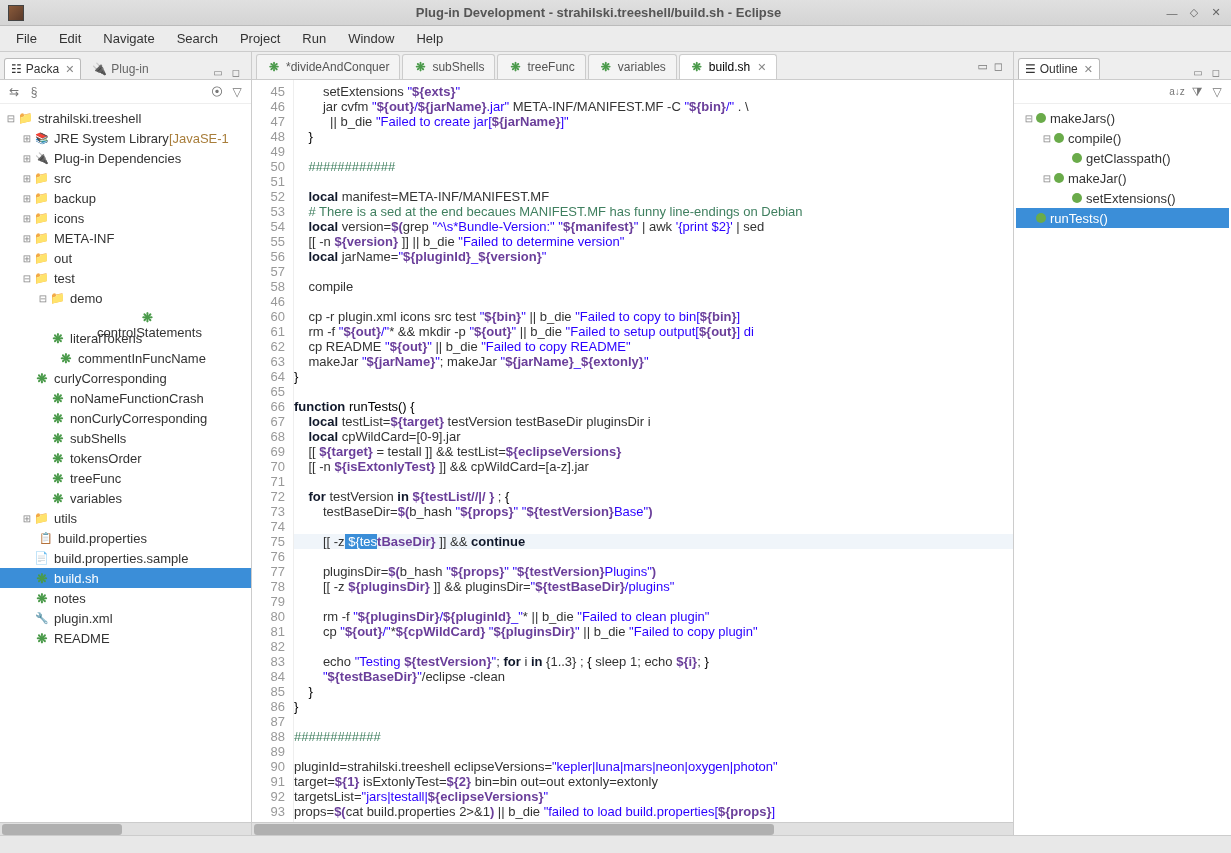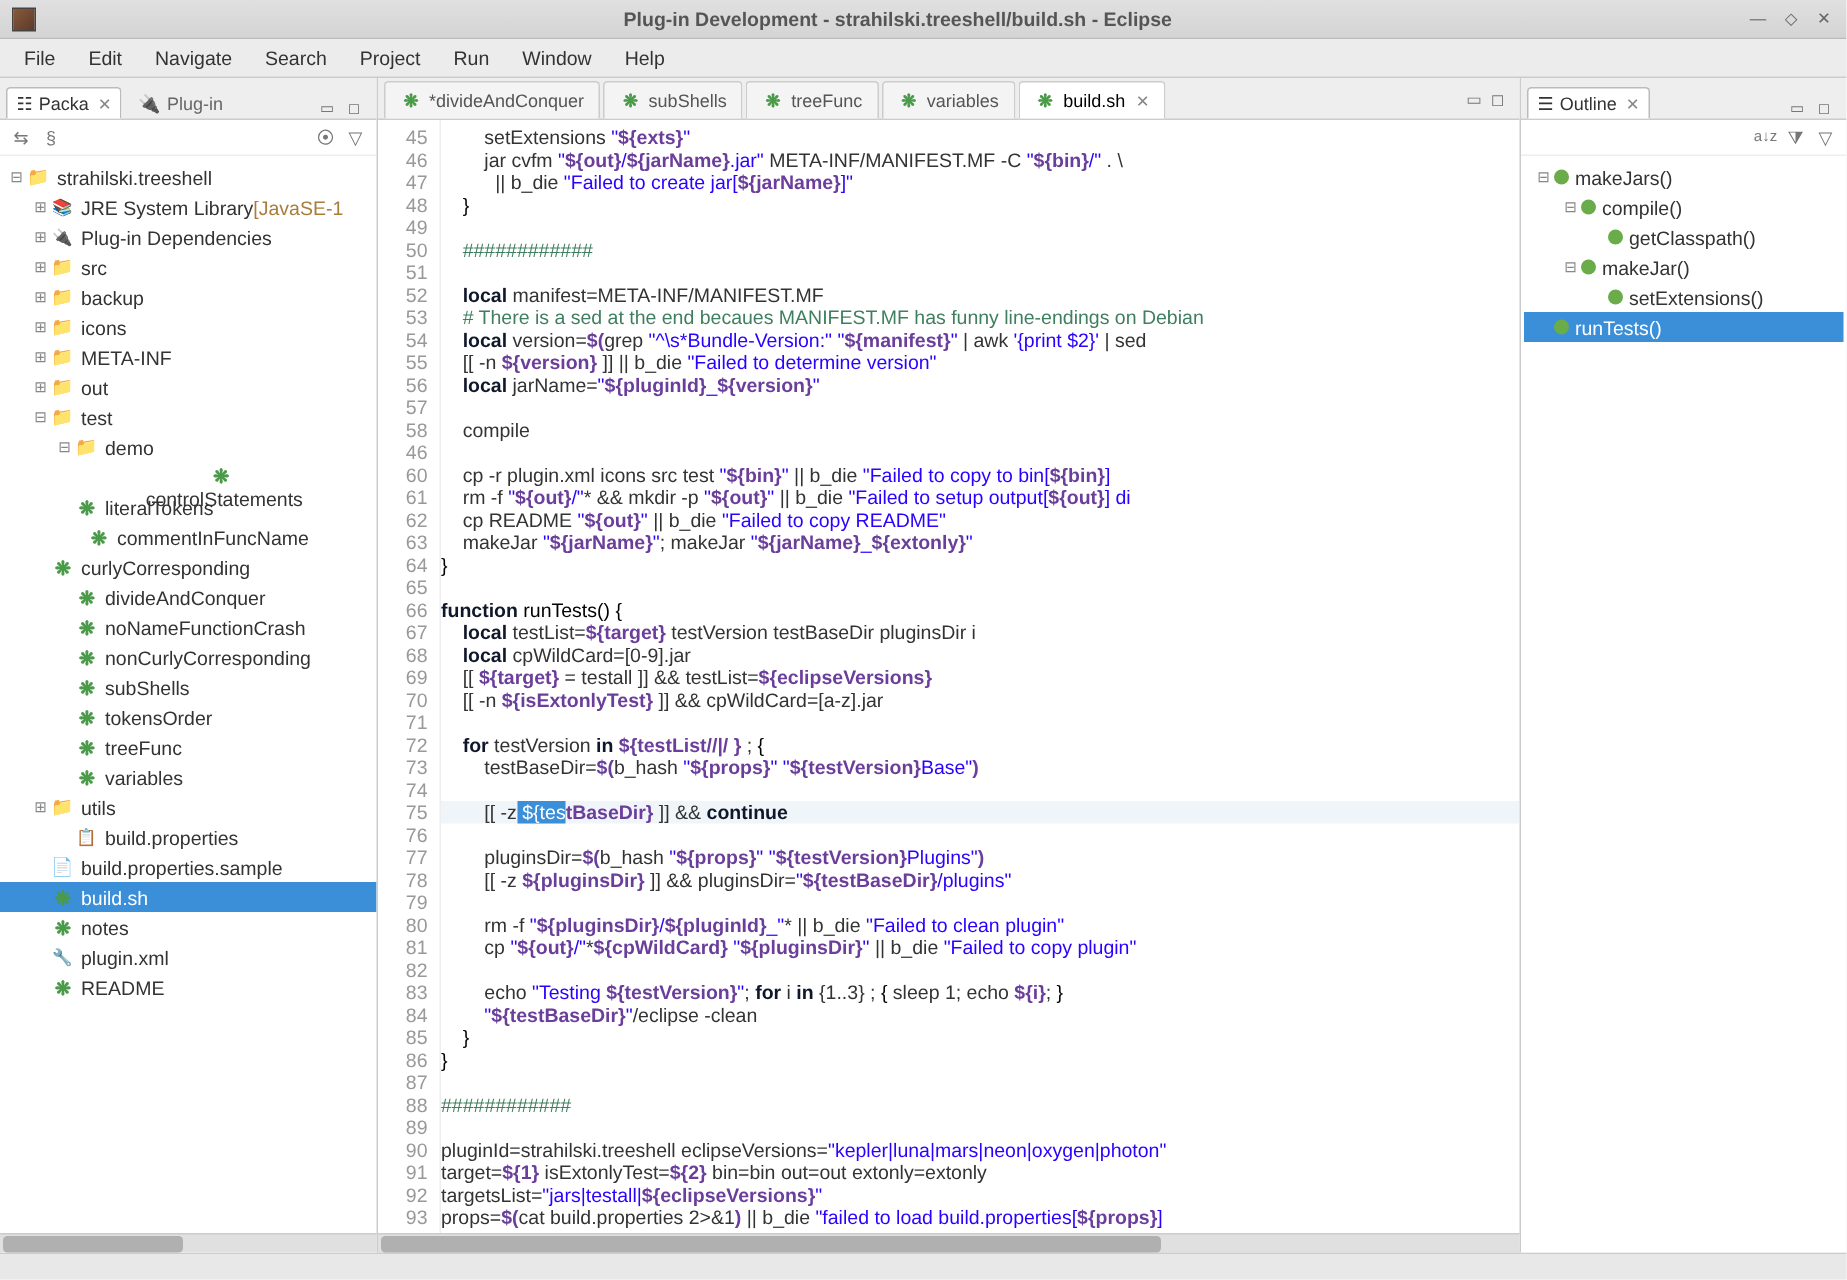--- a/index.html
+++ b/index.html
@@ -183,25 +183,20 @@
           <span>commentInFuncName</span>
         </div>
         <div class="tree-row" style="padding-left: 20px;">
           <span class="exp"></span>
           <span class="ic sh"></span>
           <span>curlyCorresponding</span>
         </div>
         <div class="tree-row" style="padding-left: 36px;">
           <span class="exp"></span>
           <span class="ic sh"></span>
-          <span>divideAndConquer</span>
-        </div>
-        <div class="tree-row" style="padding-left: 36px;">
-          <span class="exp"></span>
-          <span class="ic sh"></span>
           <span>noNameFunctionCrash</span>
         </div>
         <div class="tree-row" style="padding-left: 36px;">
           <span class="exp"></span>
           <span class="ic sh"></span>
           <span>nonCurlyCorresponding</span>
         </div>
         <div class="tree-row" style="padding-left: 36px;">
           <span class="exp"></span>
           <span class="ic sh"></span>
@@ -220,21 +215,21 @@
         <div class="tree-row" style="padding-left: 36px;">
           <span class="exp"></span>
           <span class="ic sh"></span>
           <span>variables</span>
         </div>
         <div class="tree-row" style="padding-left: 20px;">
           <span class="exp">⊞</span>
           <span class="ic folder"></span>
           <span>utils</span>
         </div>
-        <div class="tree-row" style="padding-left: 36px;">
+        <div class="tree-row" style="padding-left: 24px;">
           <span class="exp"></span>
           <span class="ic prop"></span>
           <span>build.properties</span>
         </div>
         <div class="tree-row" style="padding-left: 20px;">
           <span class="exp"></span>
           <span class="ic file"></span>
           <span>build.properties.sample</span>
         </div>
         <div class="tree-row selected" style="padding-left: 20px;">

